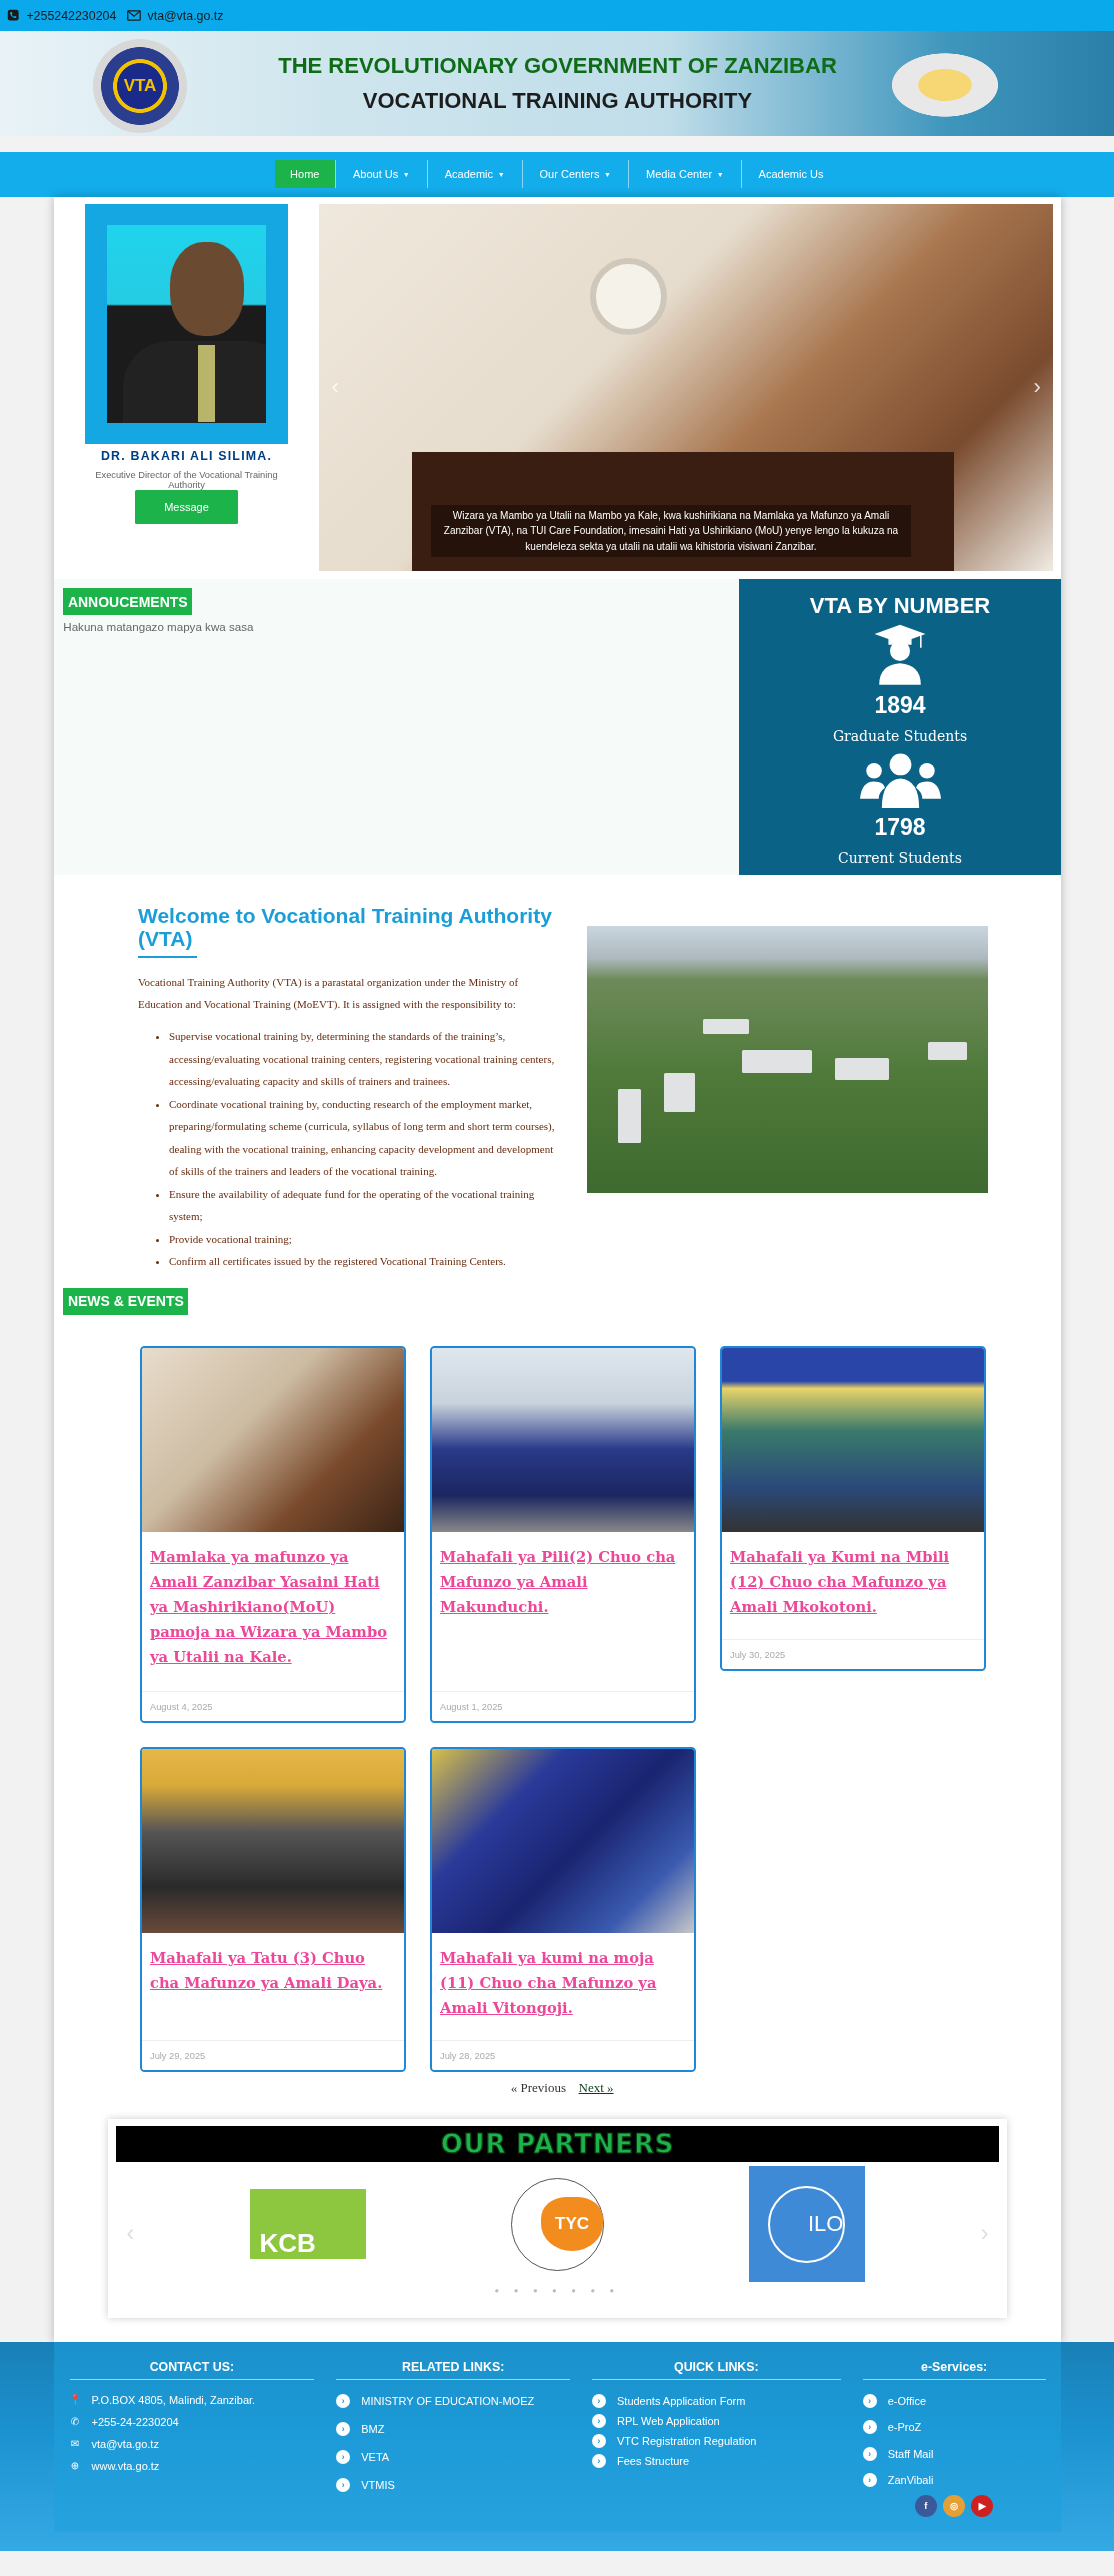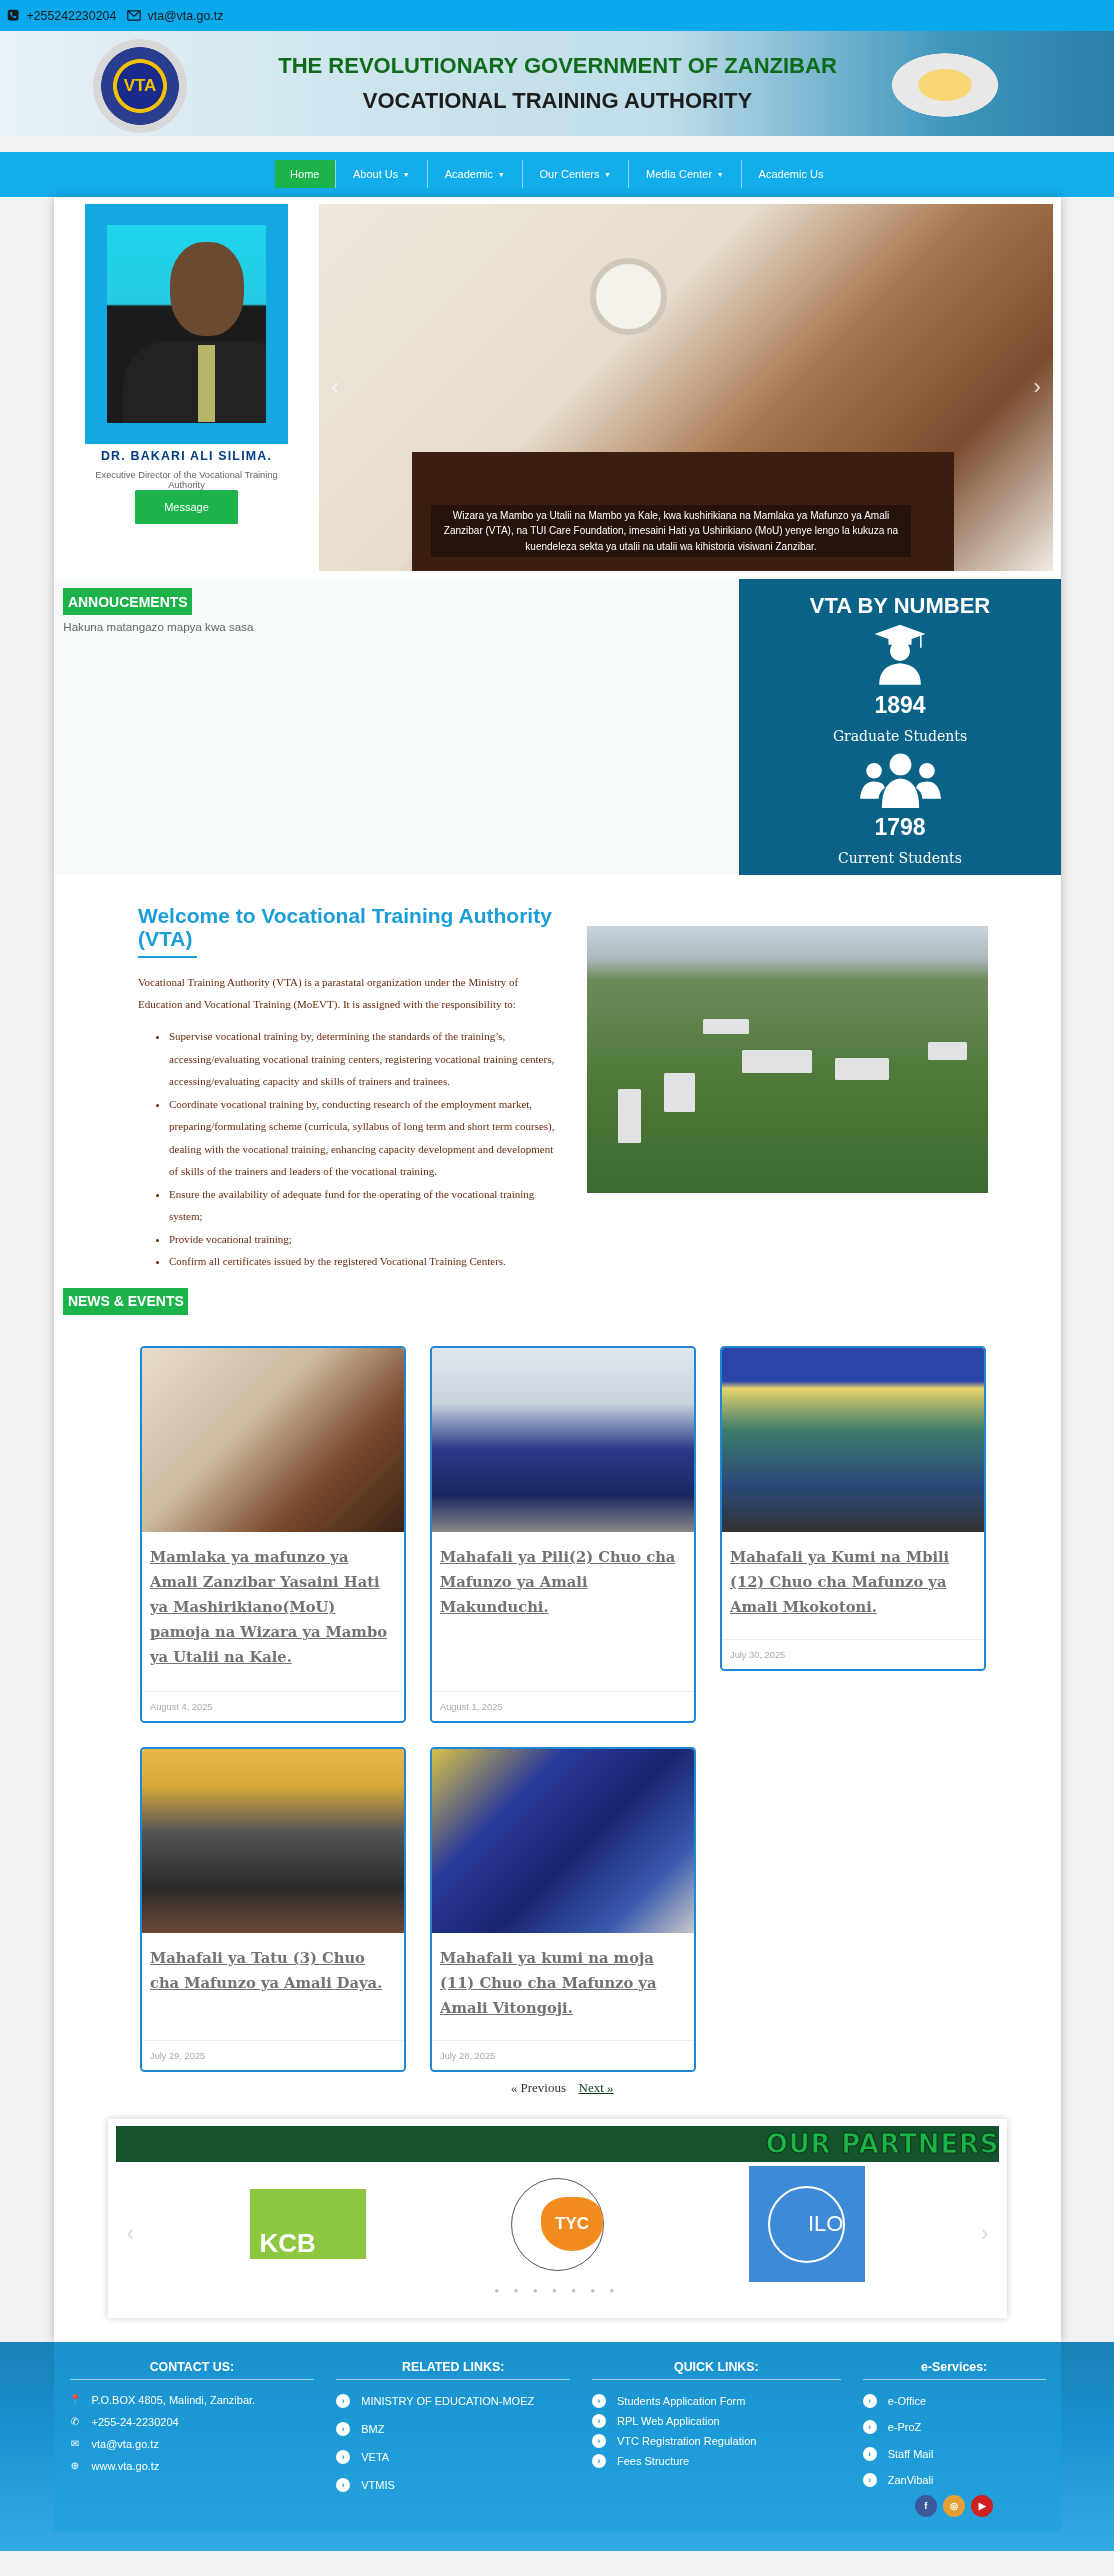--- a/index.html
+++ b/index.html
@@ -48,26 +48,26 @@
 .welcome h2{color:#1b9ed8;font-size:21px;font-weight:bold;line-height:23px}
 .welcome .ul{width:59px;height:2.3px;background:#1b9ed8;margin-top:6.2px}
 .welcome p{font-family:"Liberation Serif",serif;font-size:11px;color:#6a2c0f;line-height:22.5px;margin-top:12.4px}
 .welcome ul{font-family:"Liberation Serif",serif;font-size:11px;color:#6a2c0f;line-height:22.5px;margin-top:9.3px;padding-left:31px}
 .welcome .img{width:401px;height:267px;margin-top:22px;background:linear-gradient(180deg,#c9d6de 0%,#aeb9bf 12%,#6e8a5a 20%,#4f7a3a 55%,#3f6a2f 100%);position:relative}
 .welcome .img .b{position:absolute;background:#e0e2e4;border-radius:1.5px}
 .news{padding:0 0 0 9.3px}
 .grid{display:grid;grid-template-columns:repeat(3,266px);gap:24px;padding:31px 77px 0 77px}
 .card{border:2.3px solid #1e88d6;border-radius:4.6px;background:#fff;height:377px;display:flex;flex-direction:column;overflow:hidden}
 .card .pic{height:184px}
-.card .title{font-family:"DejaVu Serif",serif;font-size:14.7px;line-height:25px;color:#737373;font-weight:bold;text-decoration:underline;padding:12.4px 7.7px 0 7.7px;flex:1}
+.card .title{font-family:"DejaVu Serif",serif;font-size:14.7px;line-height:25px;color:#ec4899;font-weight:bold;text-decoration:underline;padding:12.4px 7.7px 0 7.7px;flex:1}
 .card .date{border-top:0.8px solid #eee;color:#aaa;font-size:9.3px;padding:9.3px 7.7px}
 .pager{text-align:center;font-family:"Liberation Serif",serif;font-size:13px;margin-top:7.7px;color:#333}
 .pager a{color:#0d3b1a;text-decoration:underline;margin-left:9.3px}
 .partners{margin:23px 54px 15.5px;background:#fff;box-shadow:0 0 7.7px rgba(0,0,0,.2);padding:7.7px 7.7px 23px;position:relative}
-.partners .hd{background:#14532d;text-align:right;padding:3.1px 0}
+.partners .hd{background:#000000;text-align:center;padding:3.1px 0}
 .partners .hd span{font-family:"DejaVu Sans",sans-serif;font-weight:bold;font-size:26px;color:#1db34b;-webkit-text-stroke:1.2px #0a3d12;letter-spacing:0.8px}
 .partners .logos{display:flex;justify-content:space-around;align-items:center;height:124px;padding:0 62px}
 .kcb{width:116px;height:70px;background:#8dc63f;color:#fff;font-weight:bold;font-size:26px;display:flex;align-items:flex-end;padding-left:9.3px}
 .tyc{width:93px;height:93px;border-radius:50%;border:1.5px solid #555;display:flex;align-items:center;justify-content:flex-end;position:relative}
 .tyc .in{width:62px;height:54px;background:#f28c1f;border-radius:40% 40% 50% 50%;color:#fff;font-weight:bold;font-size:17px;display:flex;align-items:center;justify-content:center}
 .ilo{width:116px;height:116px;background:#3f8ad6;display:flex;align-items:center;justify-content:center}
 .ilo .c{width:77px;height:77px;border-radius:50%;border:2.3px solid #fff;color:#fff;font-weight:normal;font-size:22px;display:flex;align-items:center;justify-content:flex-end}
 .partners .dots{text-align:center;color:#bbb;font-size:7.7px;letter-spacing:6.2px}
 .partners .pa{position:absolute;top:101px;color:#ddd;font-size:23px}
 .footer{background:linear-gradient(180deg,#1a7fb6 0%,#1a91cf 40%,#35a9e4 100%);padding:0 0 18.6px 0;margin-top:0}

